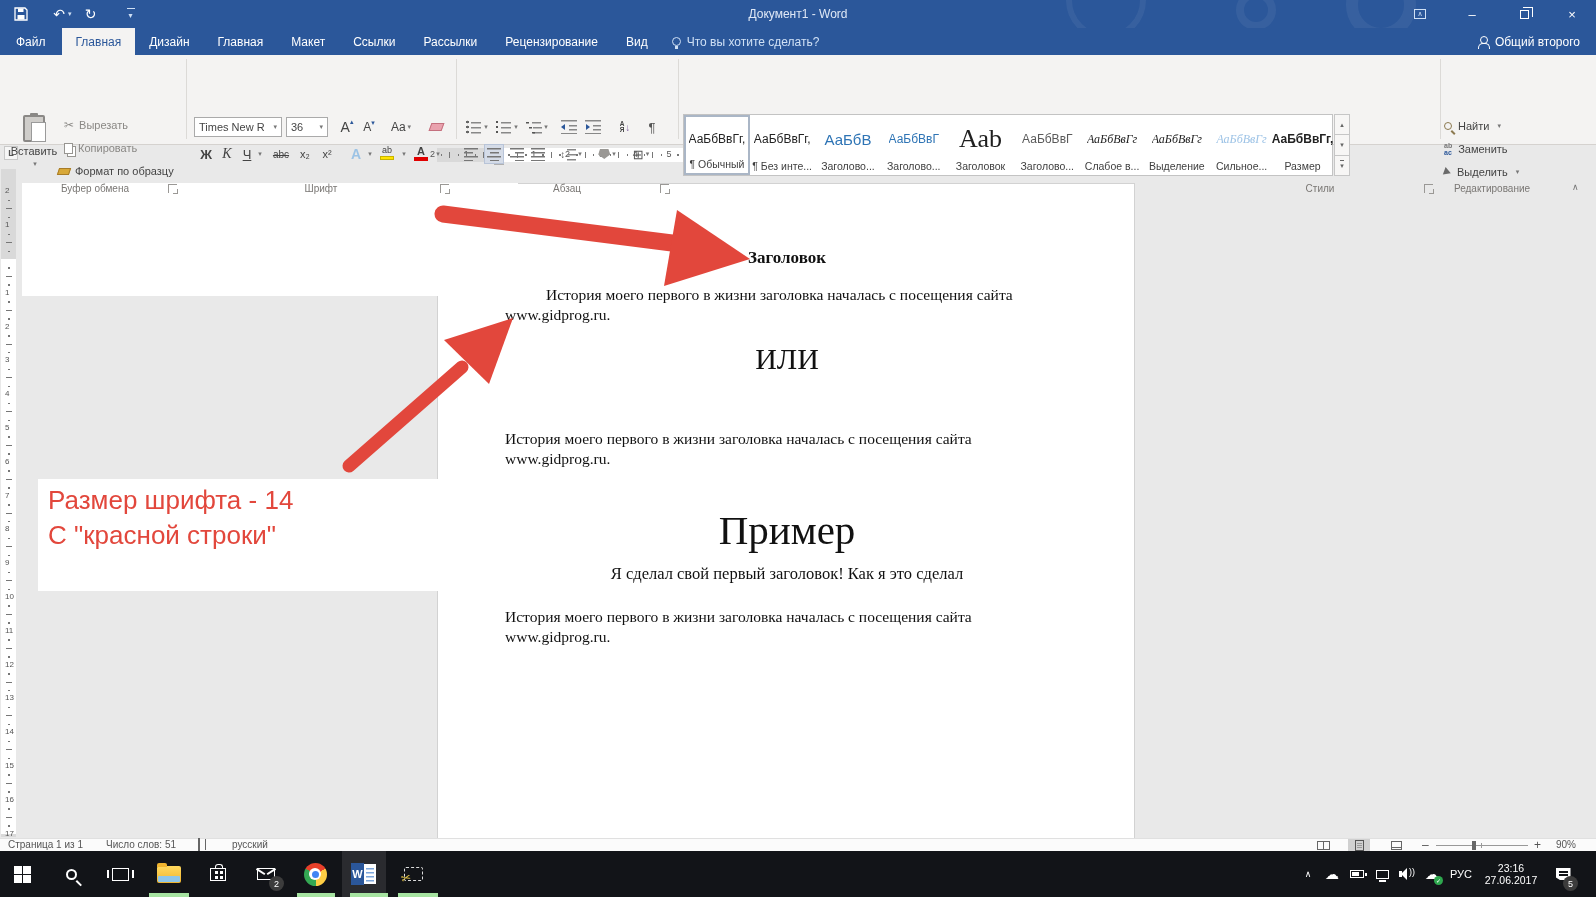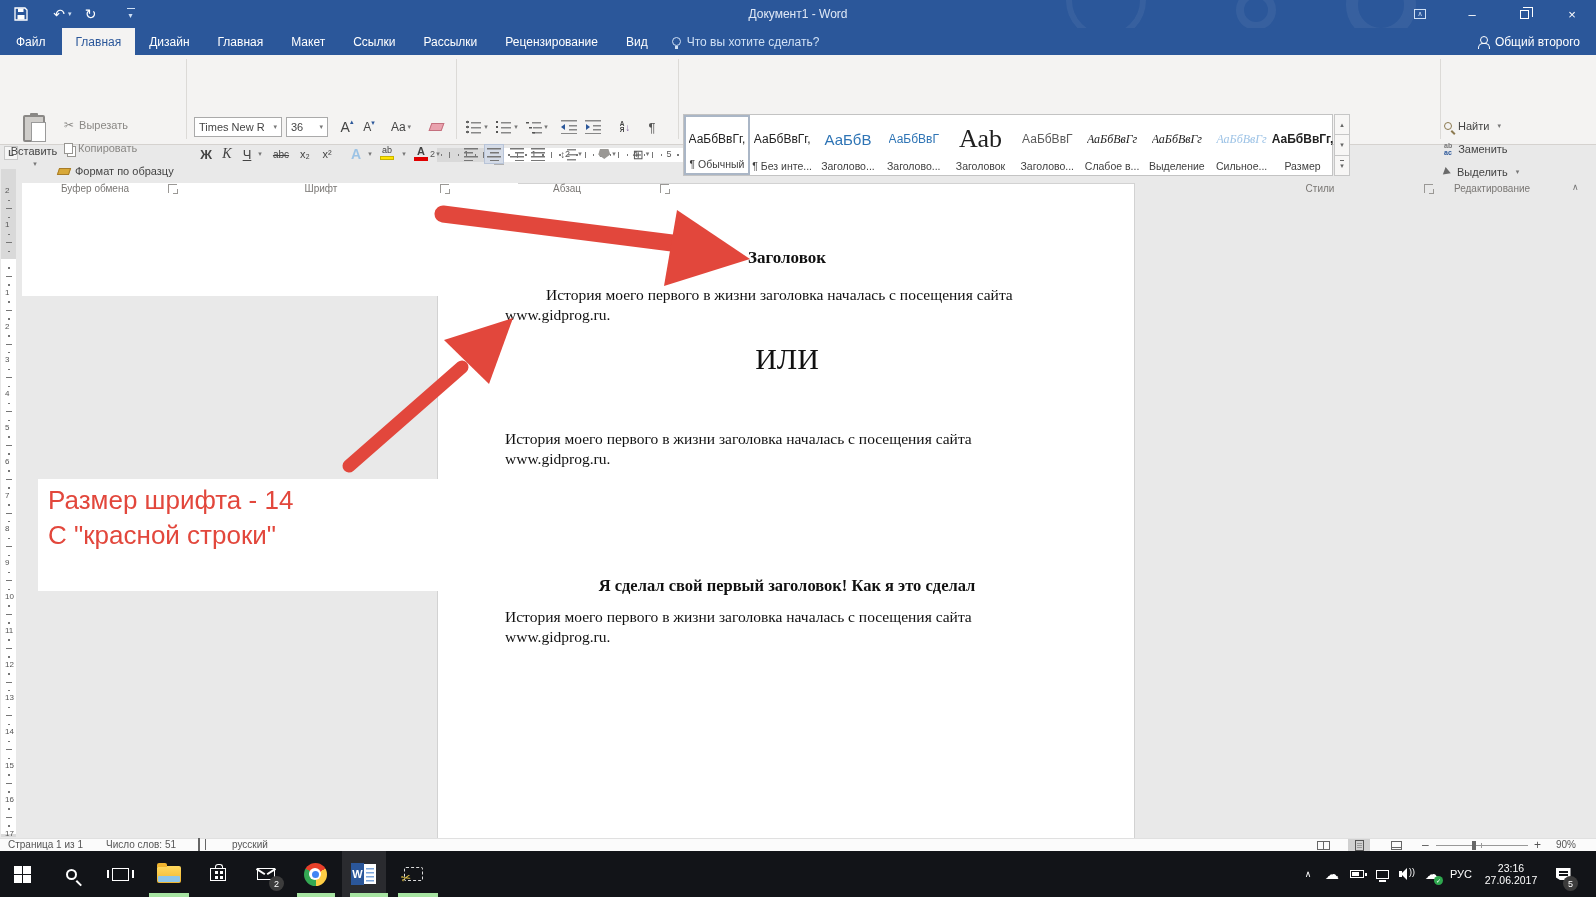--- a/index.html
+++ b/index.html
@@ -640,21 +640,22 @@
       <span class="vbar" style="left: 5px; top: 647.7px;"></span>
       <span class="vdot" style="left: 7px; top: 656.15px;"></span>
     </div>
   <div id="page">
     <div class="doc dc" style="top:64px;font-size:17px;font-weight:bold">Заголовок</div>
     <div class="doc" style="left:108px;top:102px;font-size:15.5px">История моего первого в жизни заголовка началась с посещения сайта</div>
     <div class="doc" style="left:67px;top:122px;font-size:15.5px">www.gidprog.ru.</div>
     <div class="doc dc" style="top:158px;font-size:30px">ИЛИ</div>
     <div class="doc" style="left:67px;top:246px;font-size:15.5px">История моего первого в жизни заголовка началась с посещения сайта</div>
     <div class="doc" style="left:67px;top:266px;font-size:15.5px">www.gidprog.ru.</div>
-    <div class="doc dc" style="top:392px;font-size:16.5px;font-weight:bold">Я сделал свой первый заголовок! Как я это сделал</div>
+    <div class="doc dc" style="top:322px;font-size:41px">Пример</div>
+    <div class="doc dc" style="top:380px;font-size:16.5px;font-weight:normal">Я сделал свой первый заголовок! Как я это сделал</div>
     <div class="doc" style="left:67px;top:424px;font-size:15.5px">История моего первого в жизни заголовка началась с посещения сайта</div>
     <div class="doc" style="left:67px;top:444px;font-size:15.5px">www.gidprog.ru.</div>
   </div>
 </div>
 
 <div class="ann-box" style="left:22px;top:183px;width:496px;height:113px">
 </div>
 <div class="ann-box" style="left:38px;top:479px;width:400px;height:112px">
   <div class="ann-line">Размер шрифта - 14</div>
   <div class="ann-line">С "красной строки"</div>

